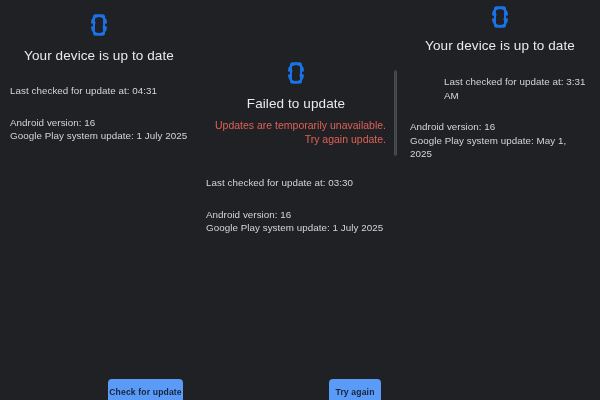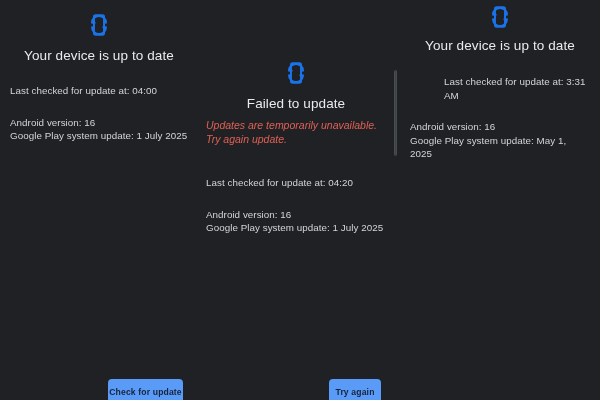--- a/index.html
+++ b/index.html
@@ -53,26 +53,25 @@
     line-height: 17px;
     color: #e8eaed;
     font-weight: 400;
     letter-spacing: 0.1px;
   }
   .heading-1 { margin-top: 10px; }
   .heading-2 { margin-top: 10px; }
   .heading-3 { margin-top: 8px; }
 
   .error-text {
-    text-align: left;
+    text-align: right;
     font-size: 10.5px;
     line-height: 13.5px;
     color: #e06055;
     margin-top: 7px;
-    font-style: italic;
   }
 
   .meta {
     font-size: 9.8px;
     line-height: 13.5px;
     color: #d2d5d9;
     letter-spacing: 0.05px;
   }
 
   .meta-block-1 { margin-top: 20px; }
@@ -135,39 +134,39 @@
     <div class="icon-wrap-1">
       <svg class="update-icon" viewBox="0 0 24 26">
         <rect x="6.5" y="2.5" width="11" height="21" rx="1.8" fill="none" stroke="#1a73e8" stroke-width="2.2"></rect>
         <path d="M4.5 10.5 A7.5 7.5 0 0 1 19.5 10.5" fill="none" stroke="#1a73e8" stroke-width="2.4" stroke-linecap="round"></path>
         <path d="M19.5 15.5 A7.5 7.5 0 0 1 4.5 15.5" fill="none" stroke="#1a73e8" stroke-width="2.4" stroke-linecap="round"></path>
         <path d="M4.5 6.5 L4.5 11 L9 11 Z" fill="#1a73e8"></path>
         <path d="M19.5 19.5 L19.5 15 L15 15 Z" fill="#1a73e8"></path>
       </svg>
     </div>
     <div class="heading heading-1">Your device is up to date</div>
-    <div class="meta meta-block-1">Last checked for update at: 04:00</div>
+    <div class="meta meta-block-1">Last checked for update at: 04:31</div>
     <div class="meta meta-gap-1">Android version: 16</div>
     <div class="meta">Google Play system update: 1 July 2025</div>
   </div>
 
   <div class="panel panel-2">
     <div class="icon-wrap-2">
       <svg class="update-icon" viewBox="0 0 24 26">
         <rect x="6.5" y="2.5" width="11" height="21" rx="1.8" fill="none" stroke="#1a73e8" stroke-width="2.2"></rect>
         <path d="M4.5 10.5 A7.5 7.5 0 0 1 19.5 10.5" fill="none" stroke="#1a73e8" stroke-width="2.4" stroke-linecap="round"></path>
         <path d="M19.5 15.5 A7.5 7.5 0 0 1 4.5 15.5" fill="none" stroke="#1a73e8" stroke-width="2.4" stroke-linecap="round"></path>
         <path d="M4.5 6.5 L4.5 11 L9 11 Z" fill="#1a73e8"></path>
         <path d="M19.5 19.5 L19.5 15 L15 15 Z" fill="#1a73e8"></path>
       </svg>
     </div>
     <div class="heading heading-2">Failed to update</div>
     <div class="error-text">Updates are temporarily unavailable.</div>
     <div class="error-text" style="margin-top:0">Try again update.</div>
-    <div class="meta meta-block-2">Last checked for update at: 04:20</div>
+    <div class="meta meta-block-2">Last checked for update at: 03:30</div>
     <div class="meta meta-gap-2">Android version: 16</div>
     <div class="meta">Google Play system update: 1 July 2025</div>
   </div>
 
   <div class="panel panel-3">
     <div class="scroll-track"></div>
     <div class="icon-wrap-3">
       <svg class="update-icon" viewBox="0 0 24 26">
         <rect x="6.5" y="2.5" width="11" height="21" rx="1.8" fill="none" stroke="#1a73e8" stroke-width="2.2"></rect>
         <path d="M4.5 10.5 A7.5 7.5 0 0 1 19.5 10.5" fill="none" stroke="#1a73e8" stroke-width="2.4" stroke-linecap="round"></path>

